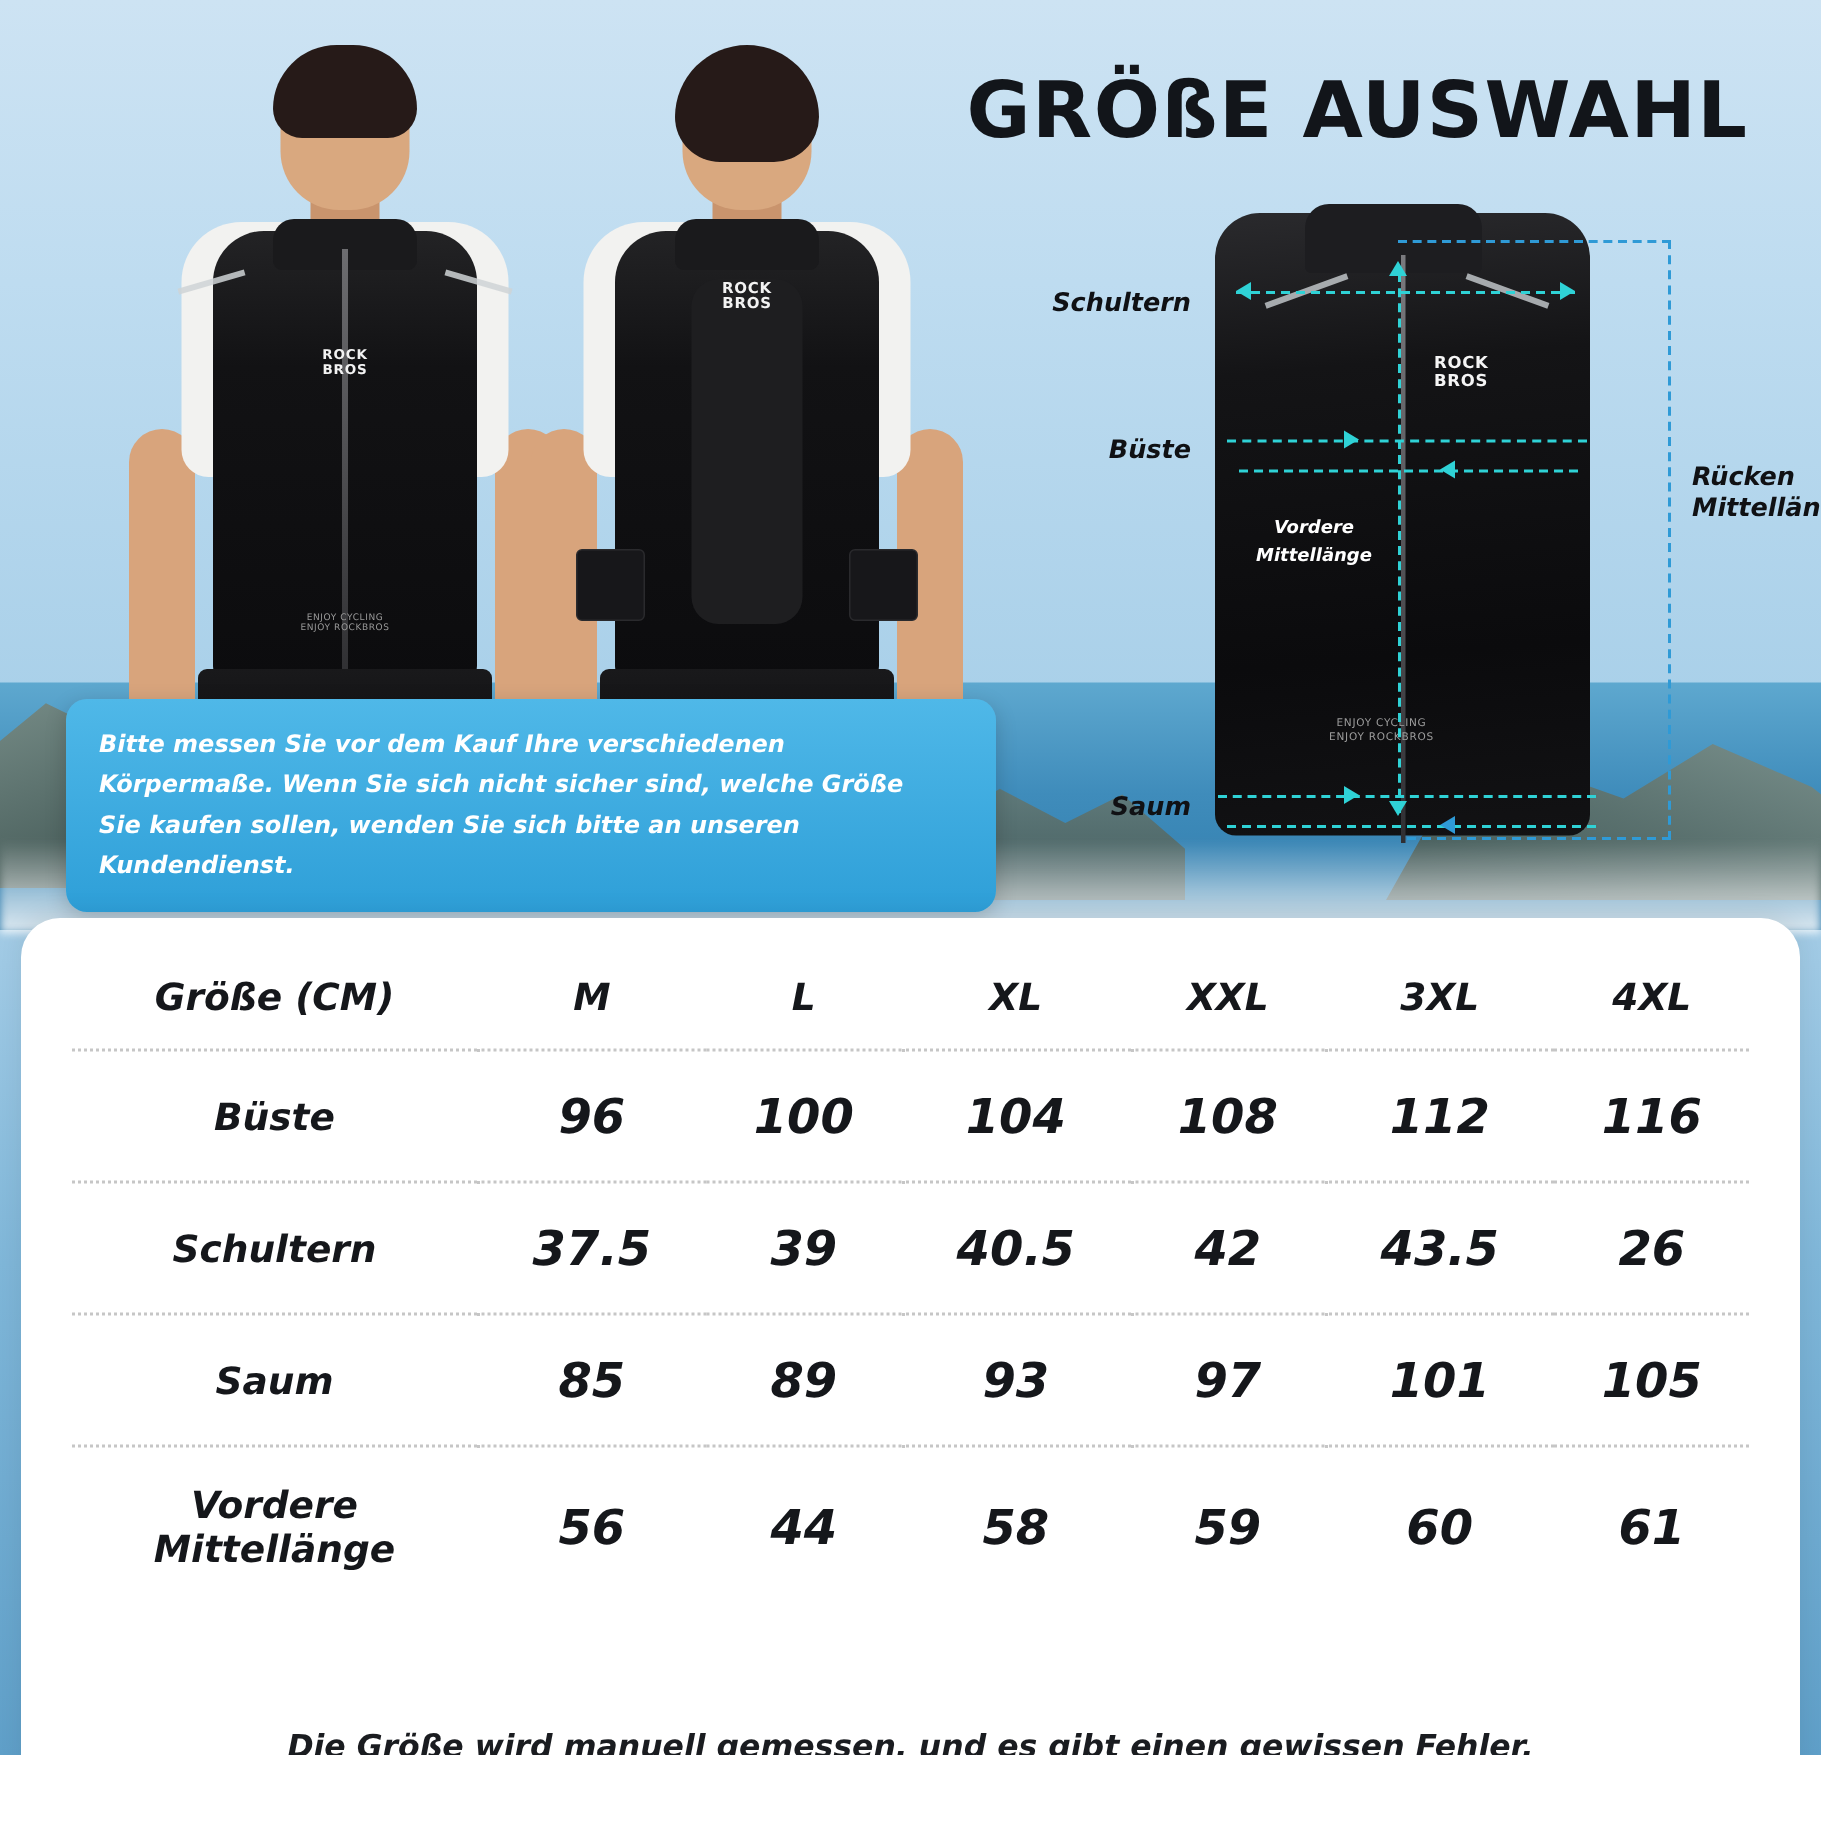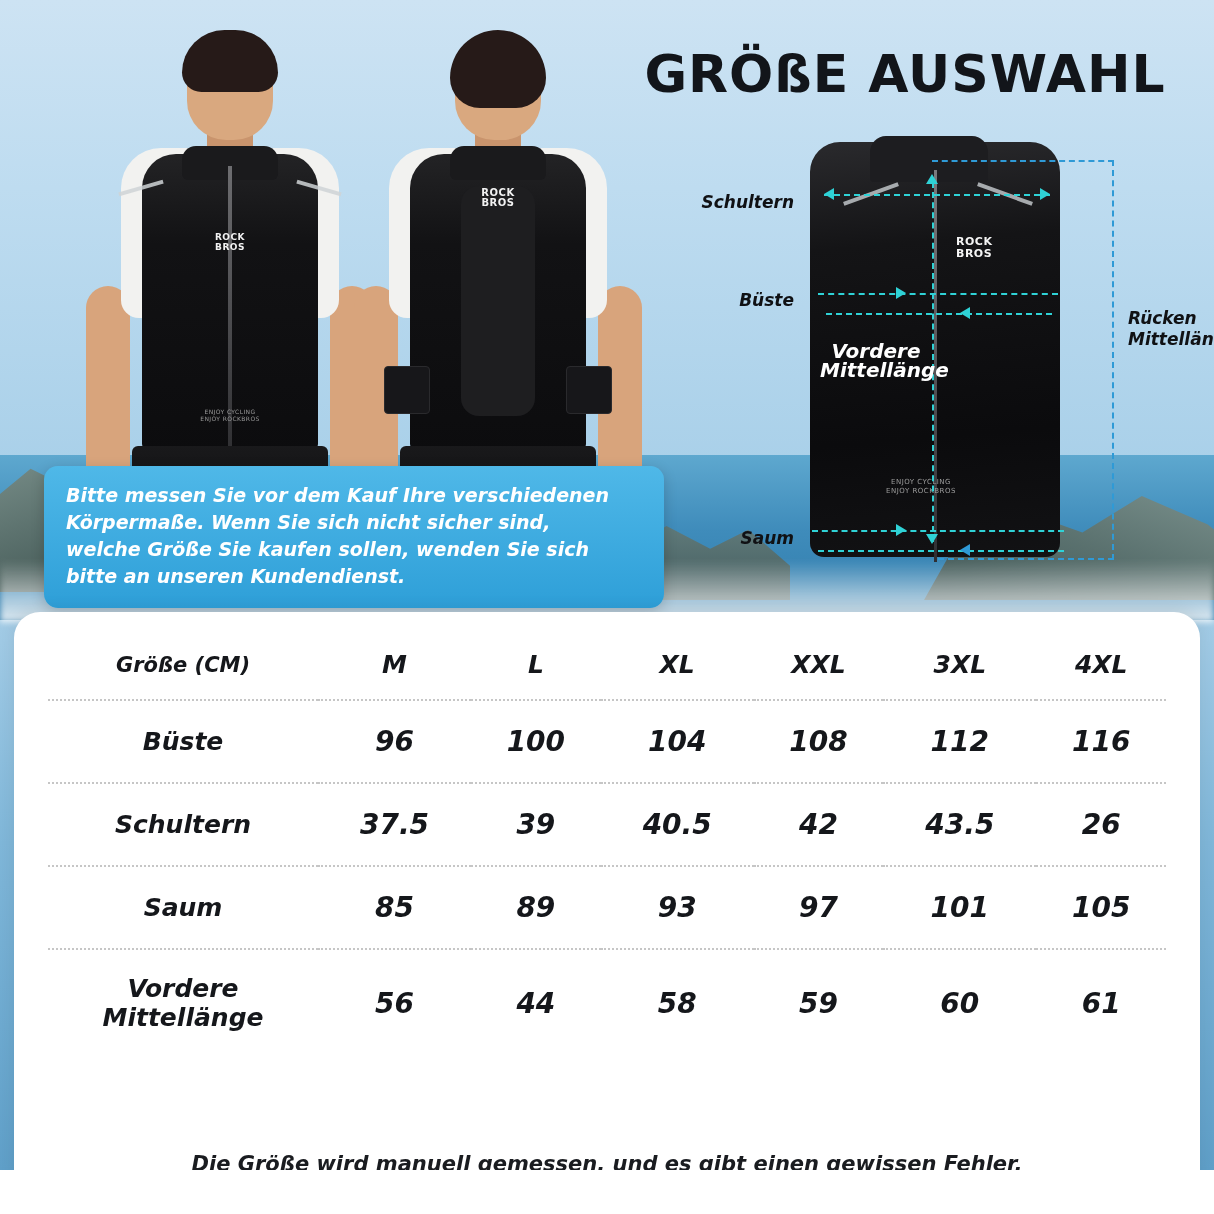--- a/index.html
+++ b/index.html
@@ -143,21 +143,21 @@
 
   
   .note {
     position: absolute; left: 44px; top: 466px; width: 620px;
     background: linear-gradient(180deg,#4fb8e8 0%,#2e9fd8 100%);
     border-radius: 14px;
     padding: 16px 34px 18px 22px;
     color: #ffffff;
     font-style: italic;
     font-weight: 700;
-    font-size: 19px;
+    font-size: 16px;
     line-height: 27px;
     box-shadow: 0 4px 14px rgba(0,0,0,.18);
   }
 
   
   .diagram { position: absolute; left: 660px; top: 130px; width: 545px; height: 470px; }
   .dia-vest {
     position: absolute; left: 150px; top: 12px; width: 250px; height: 415px;
     background: linear-gradient(175deg,#2a2a2d 0%,#141416 25%,#0b0b0d 70%,#121214 100%);
     border-radius: 30px 30px 14px 14px;
@@ -189,41 +189,41 @@
     position: absolute; height: 0; border-top: 2px dashed #2fd2d6;
   }
   .dash-v {
     position: absolute; width: 0; border-left: 2px dashed #2f9ad6;
   }
   .dash-v.cyan { border-left-color: #2fd2d6; }
   .dia-label {
     position: absolute; font-weight: 700; font-style: italic; font-size: 17px;
     color: #101114; line-height: 21px;
   }
-  .dia-label.white { color: #ffffff; text-align: center; font-size: 20px; line-height: 19px; }
+  .dia-label.white { color: #ffffff; text-align: center; font-size: 12px; line-height: 19px; }
   .tri { position: absolute; width: 0; height: 0; }
 
   
   .card {
     position: absolute; left: 14px; top: 612px; width: 1186px; height: 590px;
     background: #ffffff; border-radius: 26px;
     box-shadow: 0 -4px 16px rgba(0,0,0,.07);
   }
   table.sizes {
     position: absolute; left: 34px; top: 28px; width: 1118px;
     border-collapse: collapse;
     font-family: "DejaVu Sans", sans-serif;
   }
   table.sizes th, table.sizes td {
     text-align: center; font-weight: 800; font-style: italic;
     color: #15171b;
   }
   table.sizes thead th { font-size: 25px; padding: 10px 0 20px 0; }
-  table.sizes thead th.rowhead { font-size: 21px; width: 270px; }
-  table.sizes tbody td { font-size: 28px; padding: 24px 0; }
+  table.sizes thead th.rowhead { font-size: 25px; width: 270px; }
+  table.sizes tbody td { font-size: 32px; padding: 24px 0; }
   table.sizes tbody td.rowhead { font-size: 25px; }
   table.sizes tbody tr { border-top: 2px dotted #c6c6c6; }
   .footnote {
     position: absolute; left: 0; top: 540px; width: 1186px; text-align: center;
     font-style: italic; font-weight: 700; font-size: 21px; color: #1a1c20;
   }
 </style>
 </head>
 <body>
 

